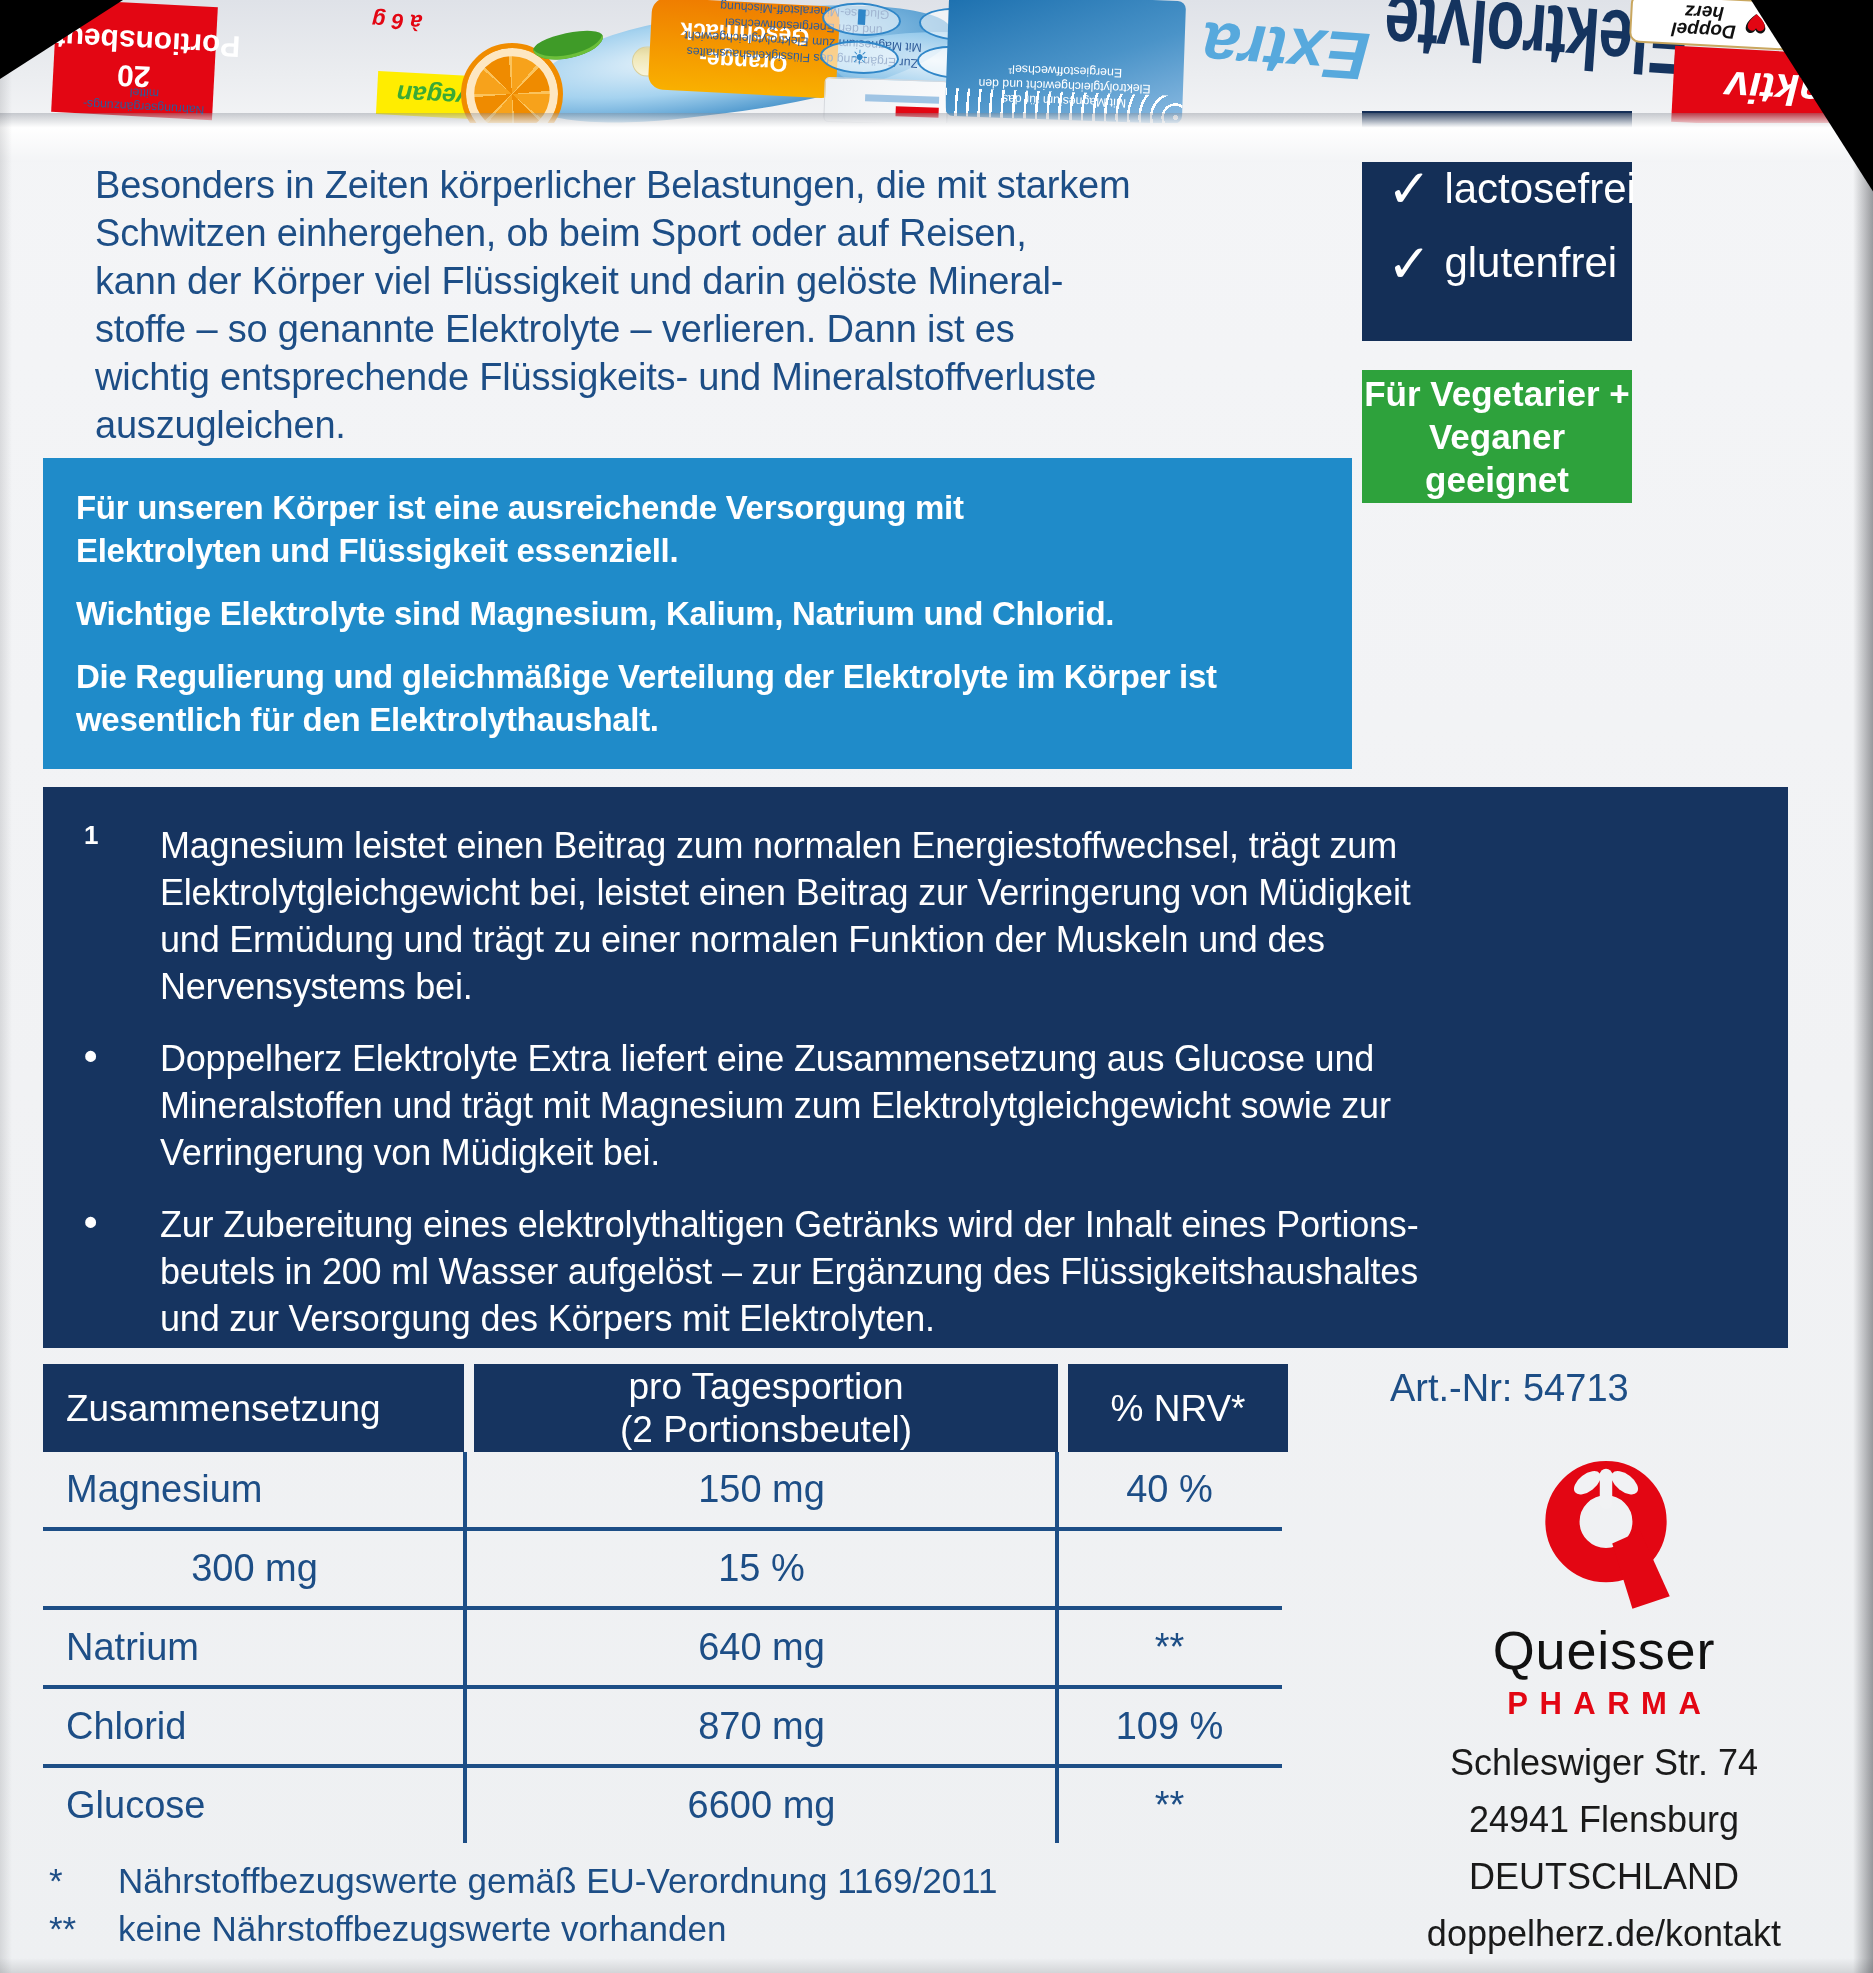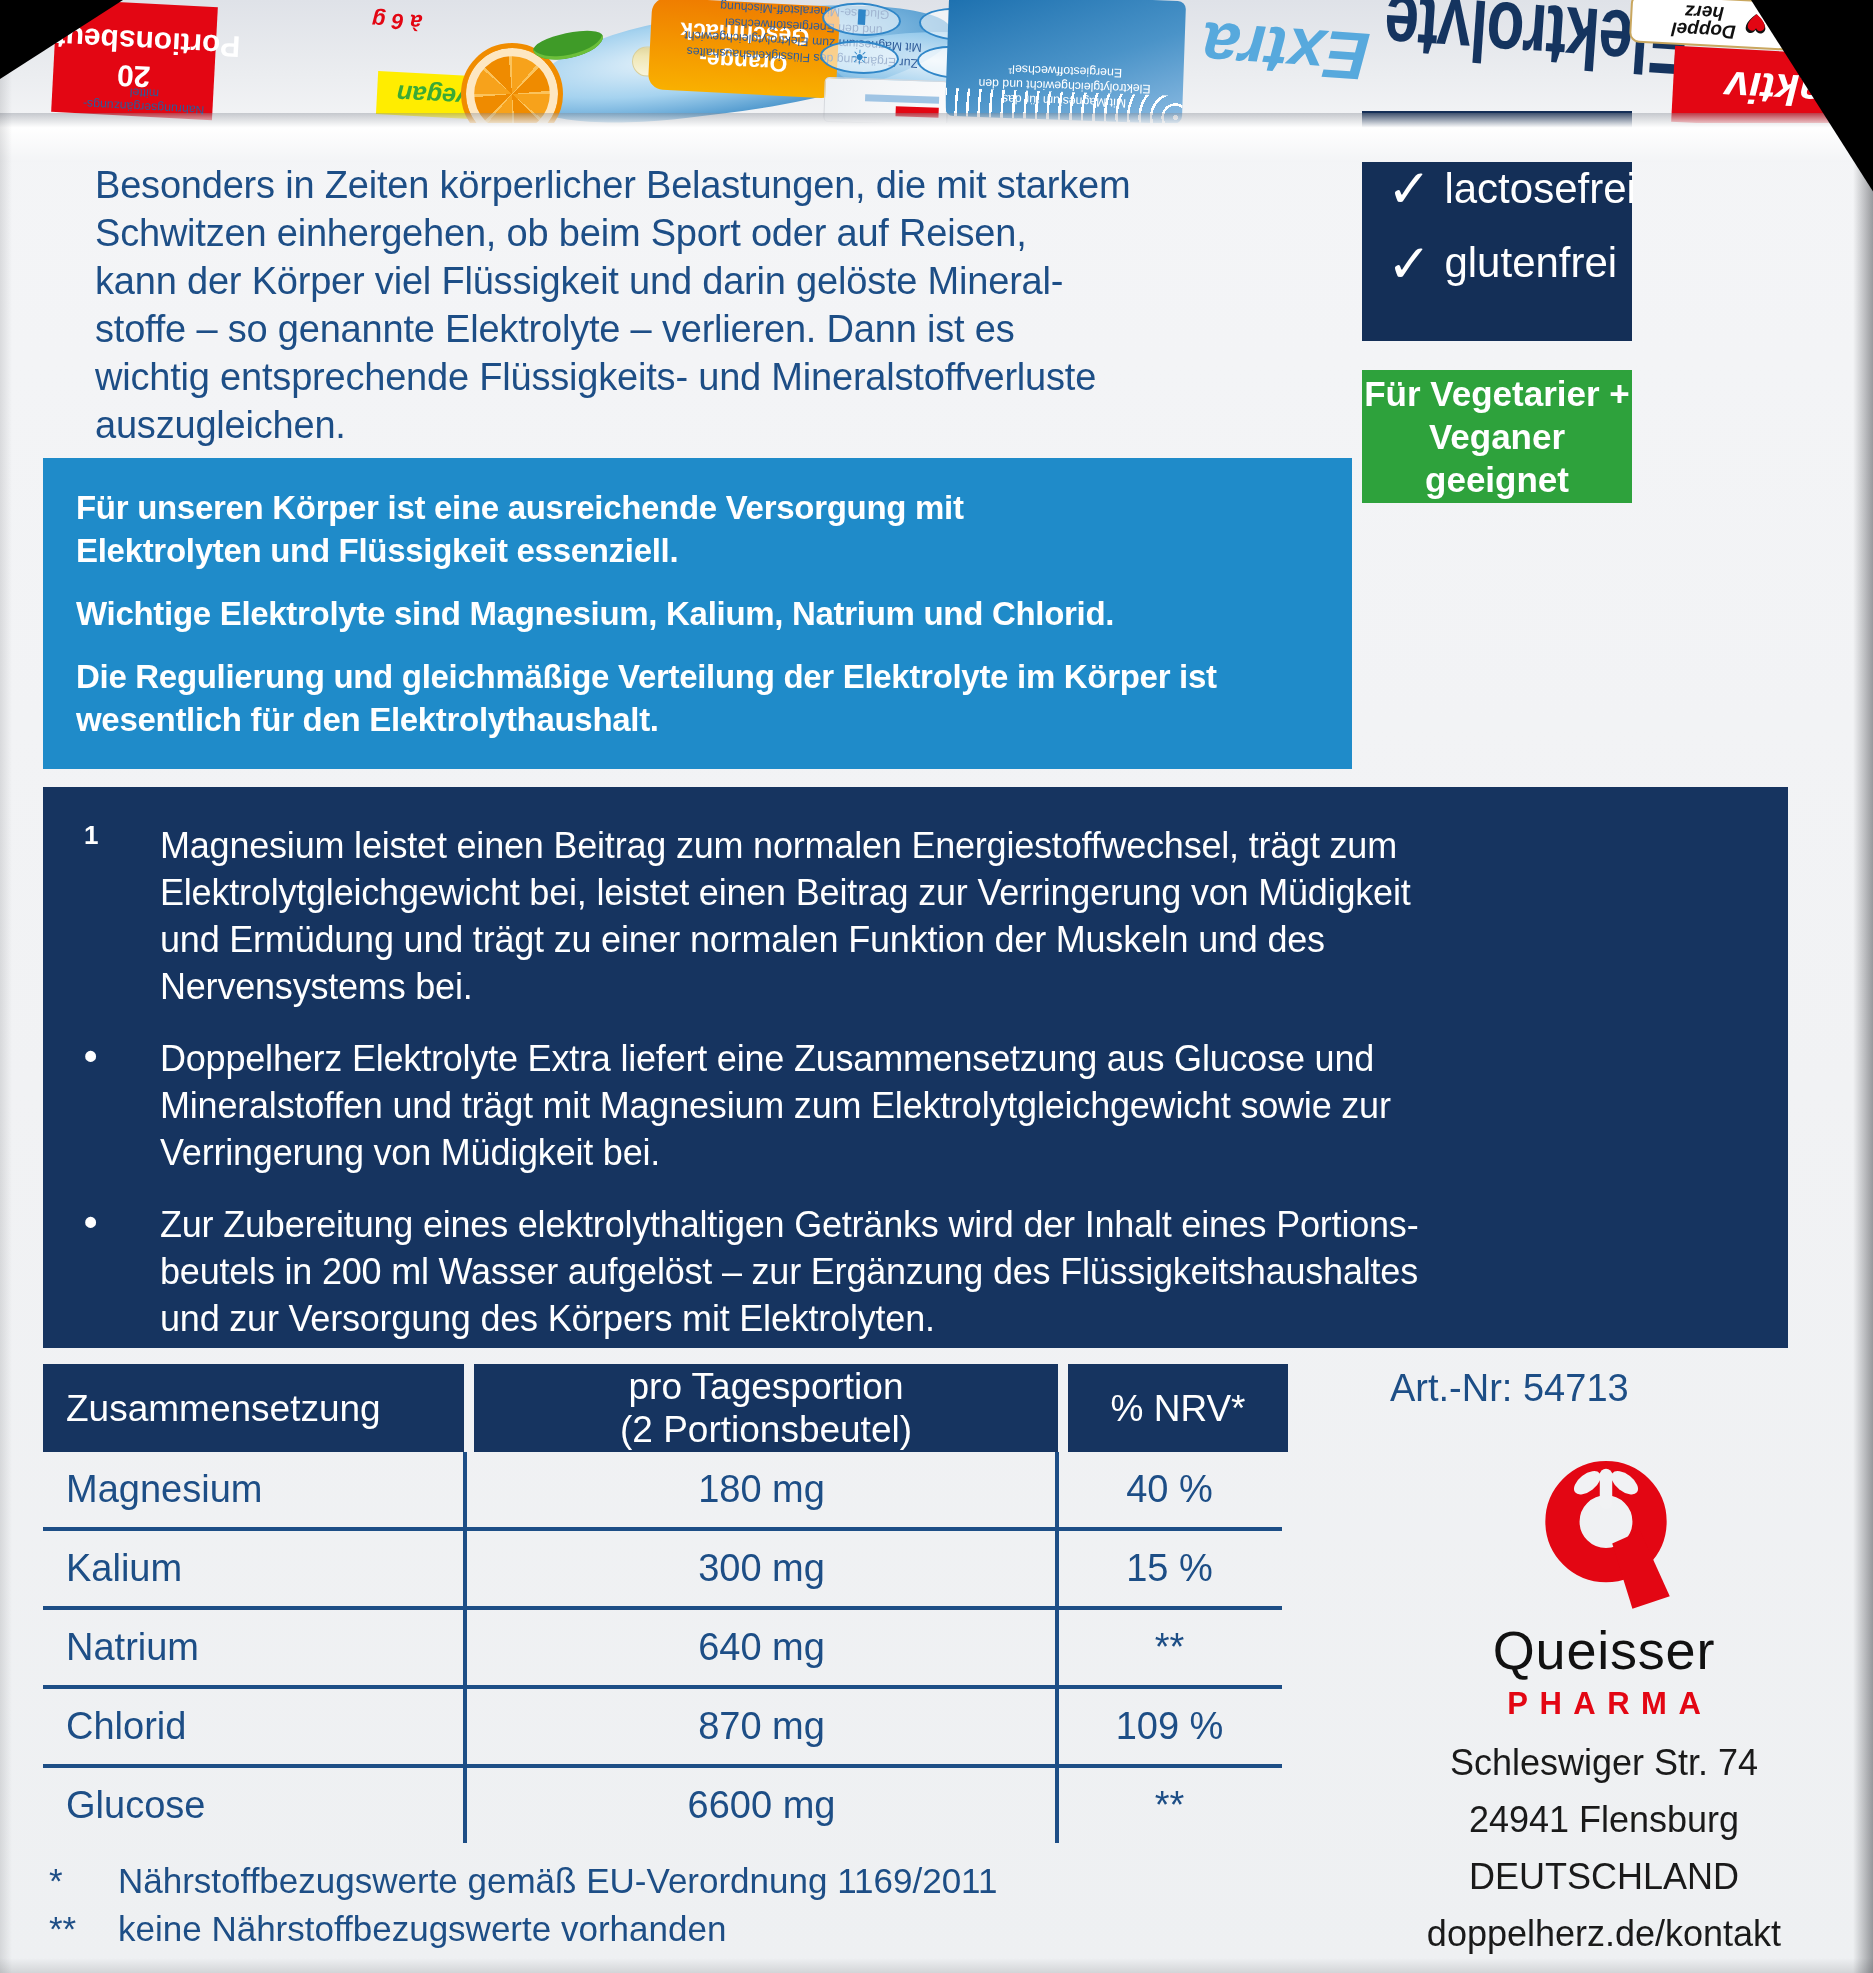--- a/index.html
+++ b/index.html
@@ -228,25 +228,24 @@
   <div id="comp-table" class="abs">
     <div id="t-head">
       <div class="h-cell c1">Zusammensetzung</div>
       <div class="h-cell c2 pre">pro Tagesportion
 (2 Portionsbeutel)</div>
       <div class="h-cell c3">% NRV*</div>
     </div>
     <div id="t-body">
       <div class="t-row">
         <div class="t-cell c1">Magnesium</div>
-        <div class="t-cell c2">180 mg</div>
+        <div class="t-cell c2">150 mg</div>
         <div class="t-cell c3">40 %</div>
       </div>
       <div class="t-row">
-        <div class="t-cell c1">Kalium</div>
         <div class="t-cell c2">300 mg</div>
         <div class="t-cell c3">15 %</div>
       </div>
       <div class="t-row">
         <div class="t-cell c1">Natrium</div>
         <div class="t-cell c2">640 mg</div>
         <div class="t-cell c3">**</div>
       </div>
       <div class="t-row">
         <div class="t-cell c1">Chlorid</div>

